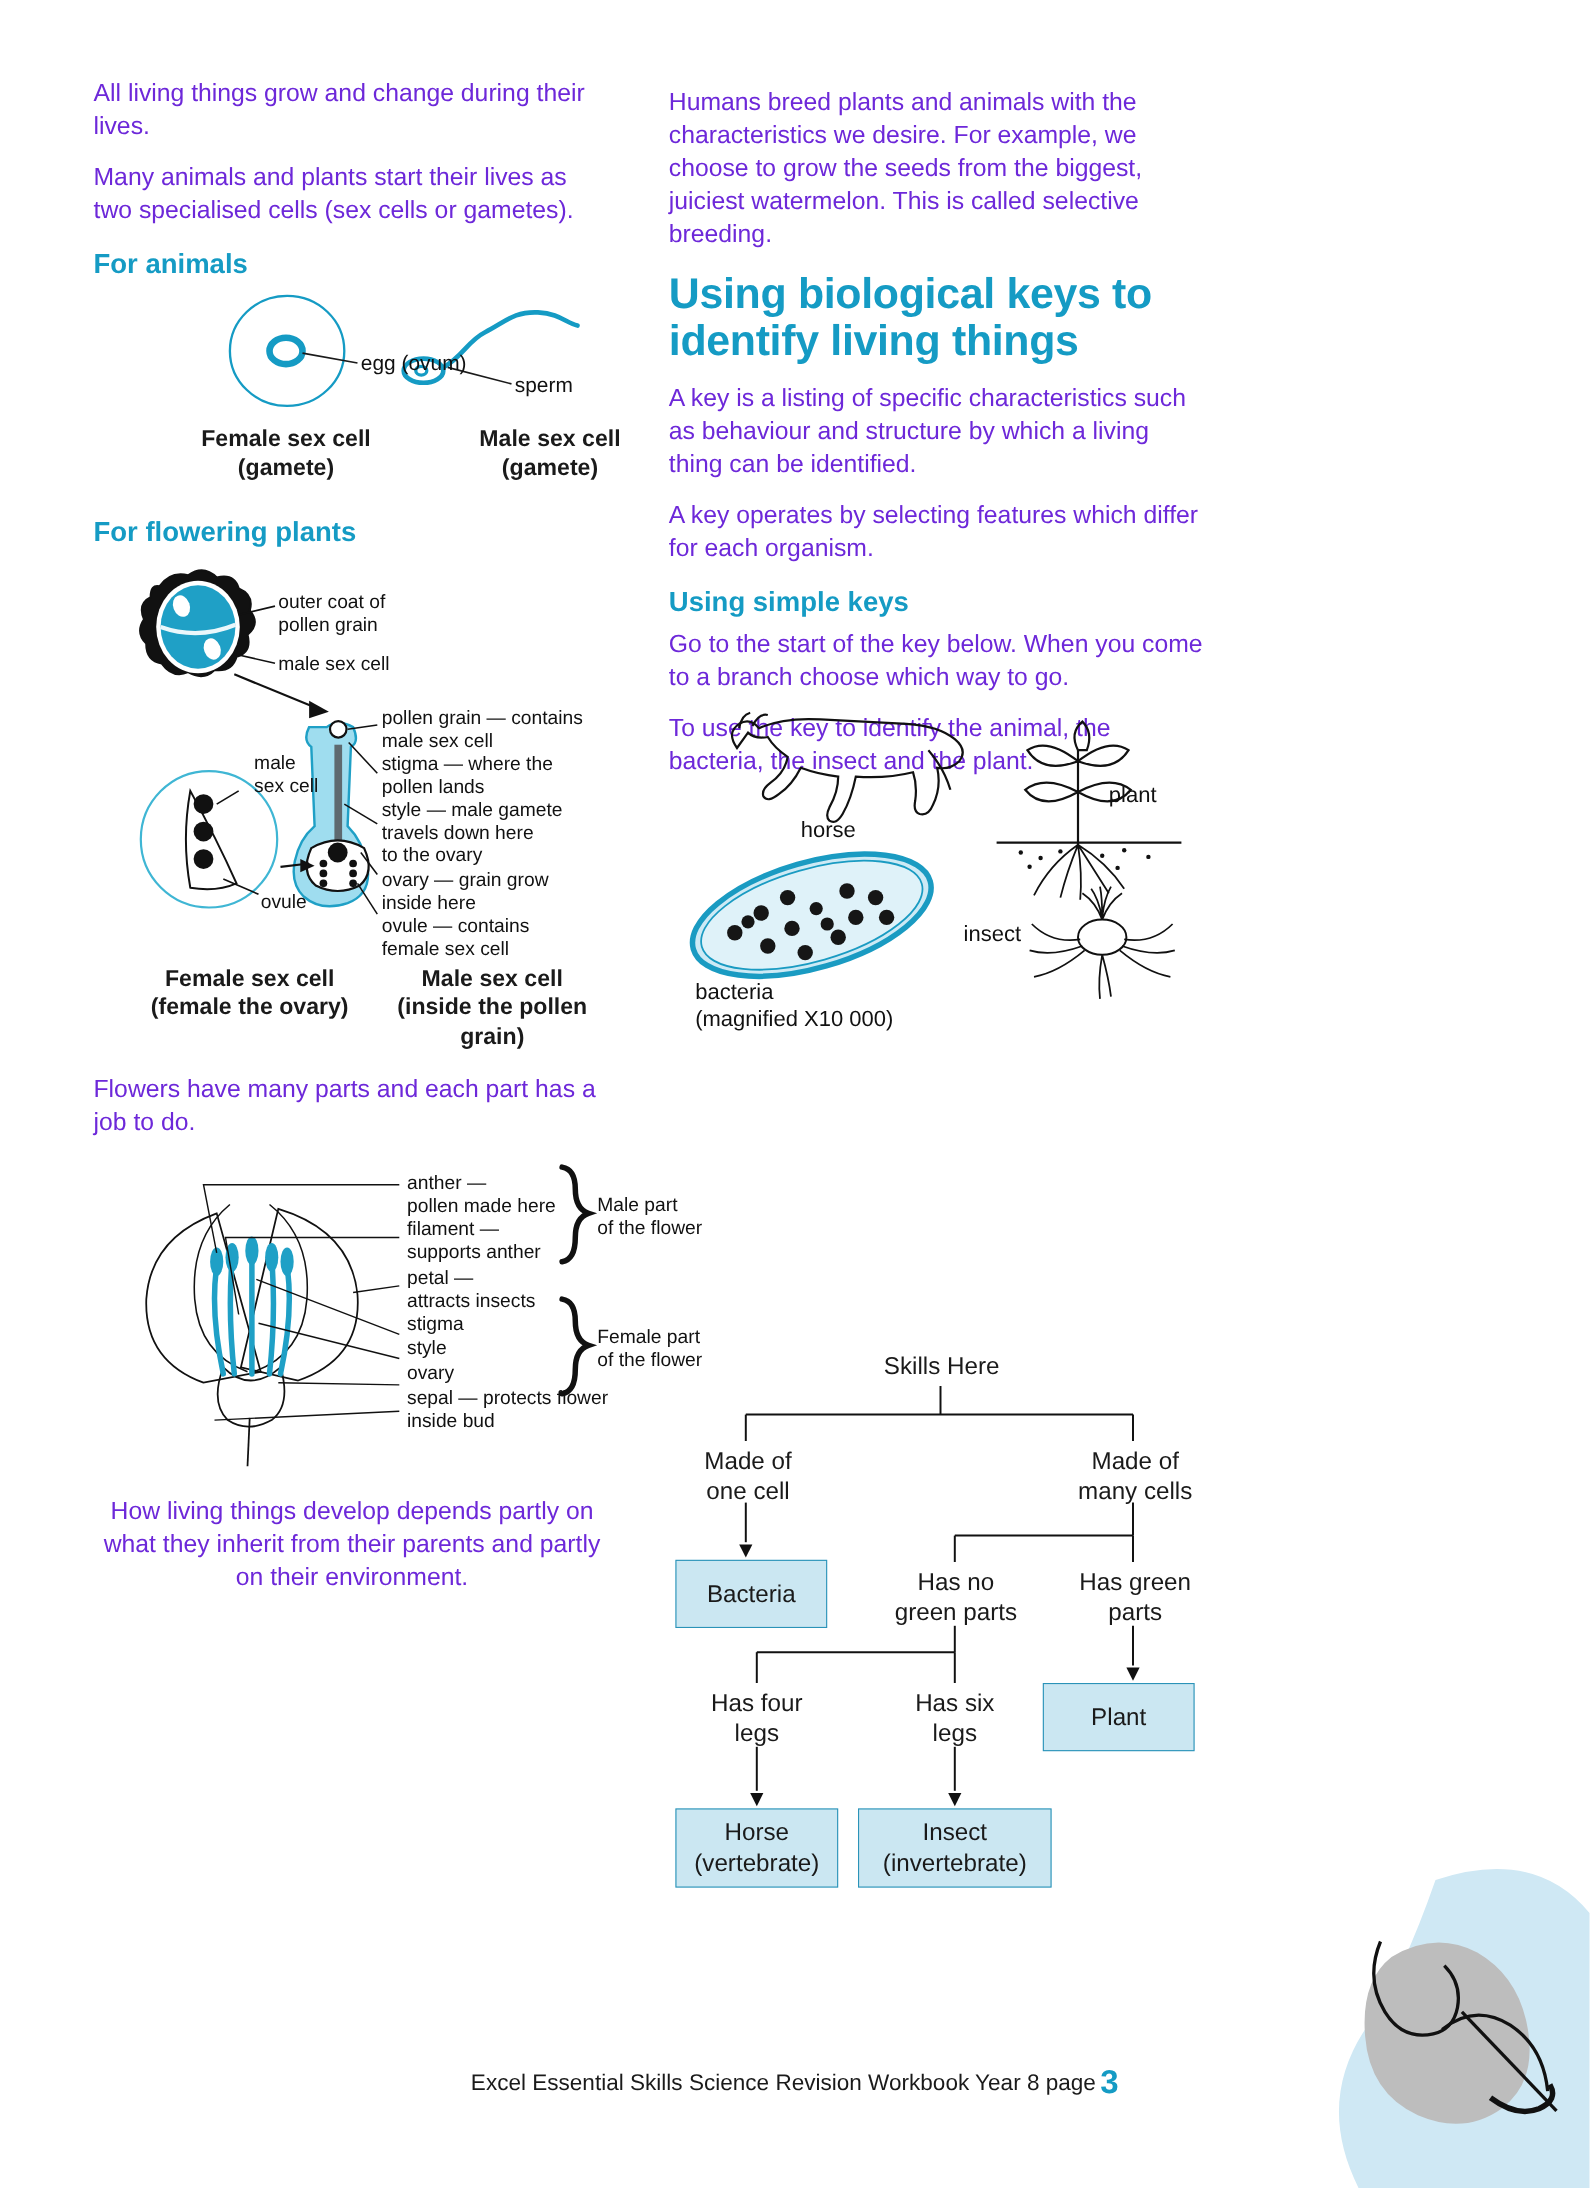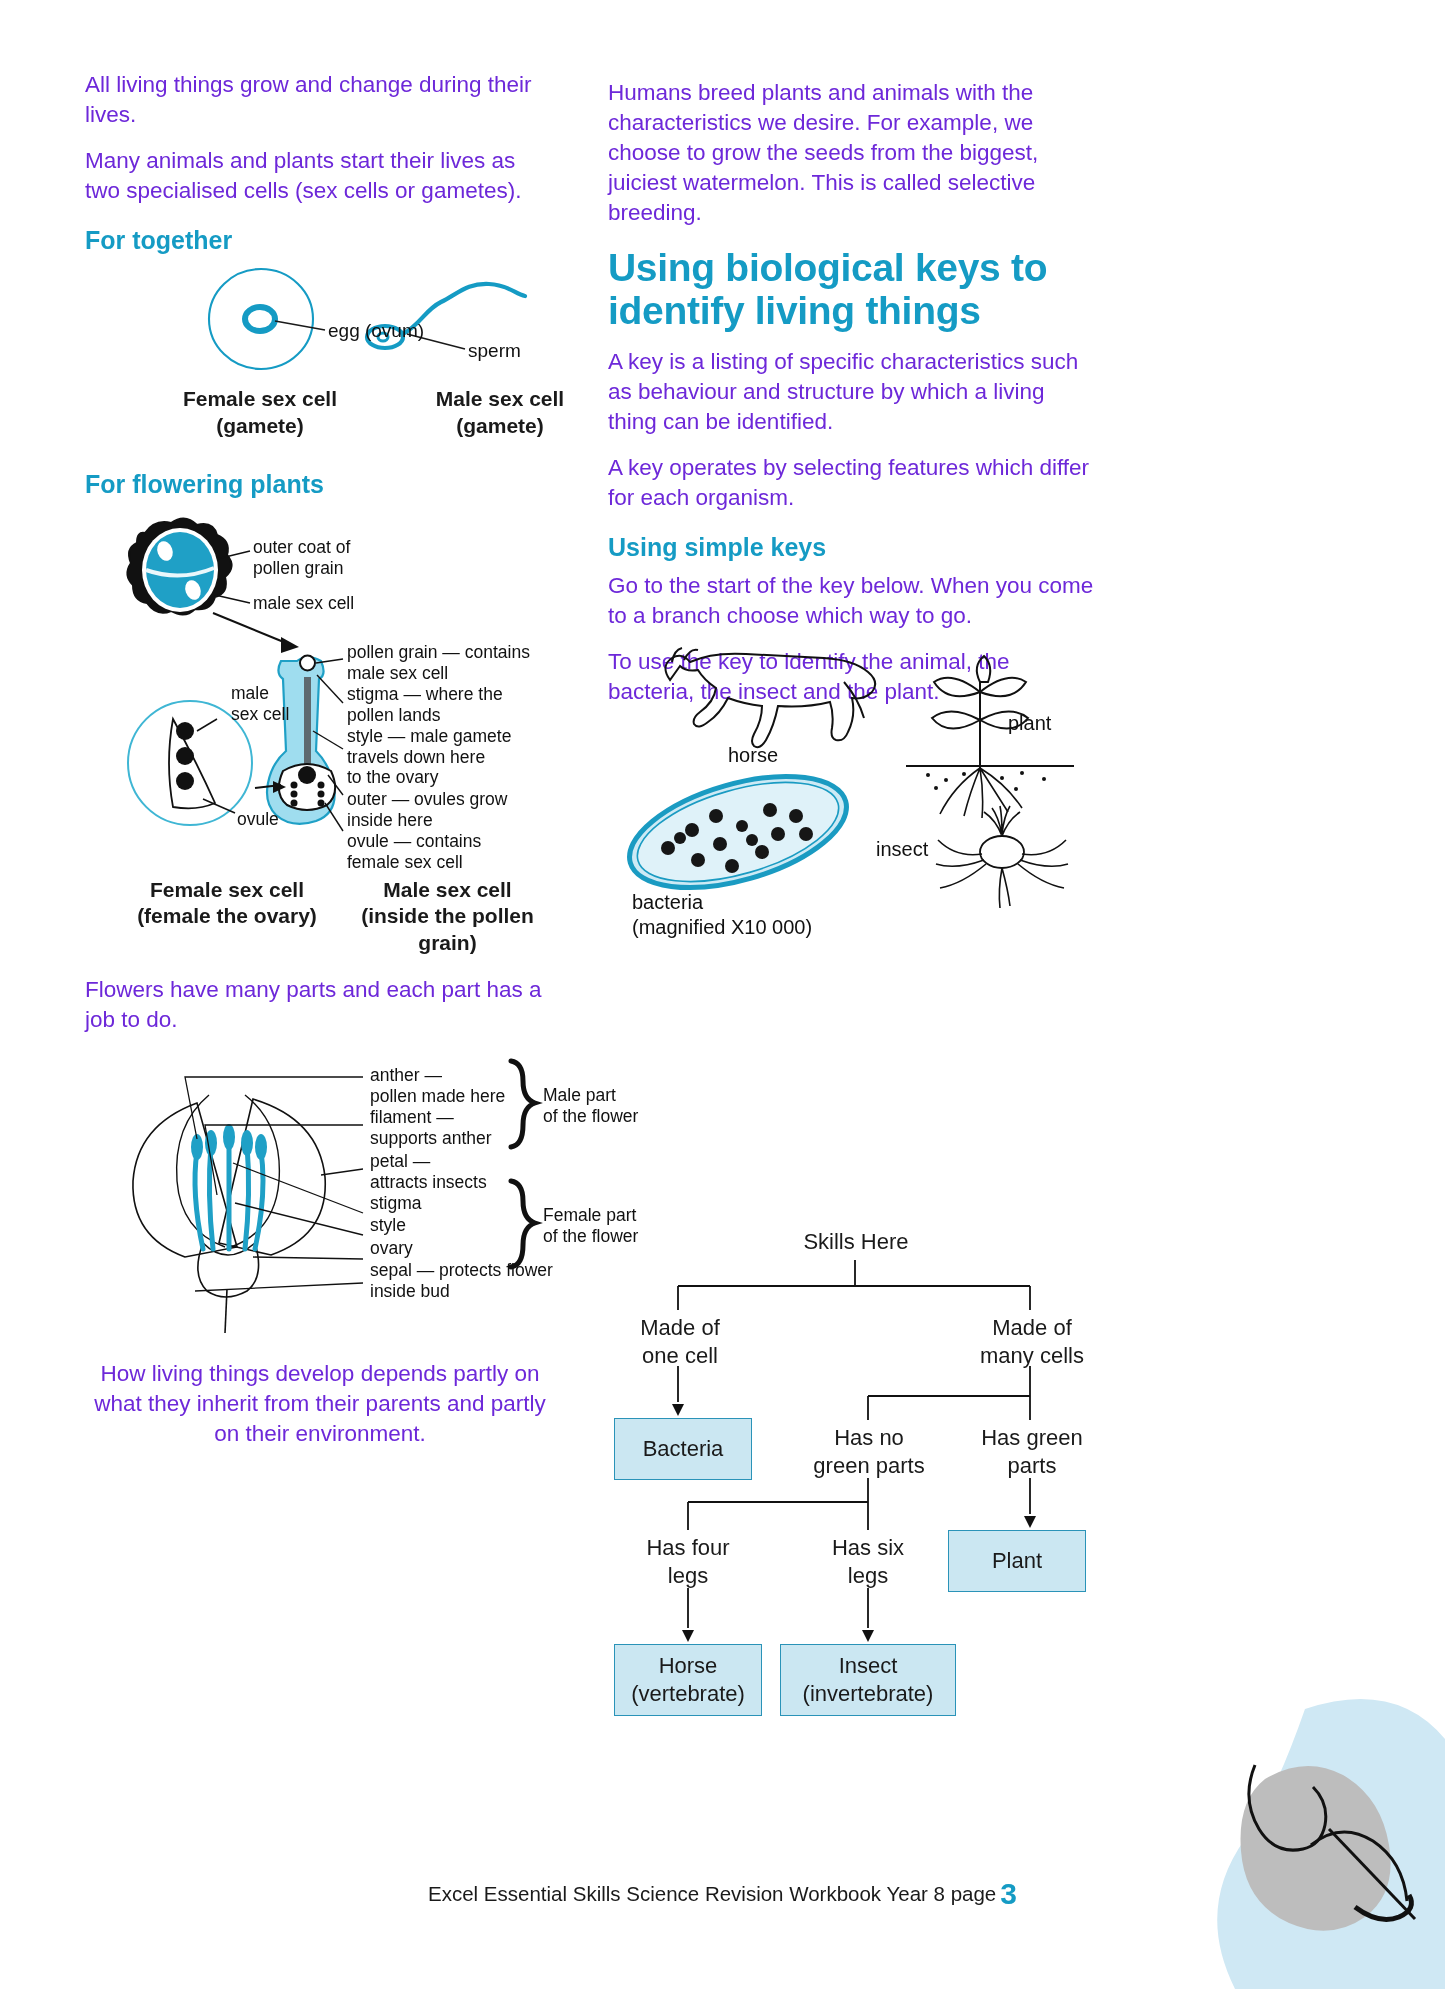--- a/index.html
+++ b/index.html
@@ -60,21 +60,21 @@
 <body>
 
 <div class="page">
 
   <div class="col-left">
 
 
     <p class="body">All living things grow and change during their lives.</p>
     <p class="body">Many animals and plants start their lives as two specialised cells (sex cells or gametes).</p>
 
-    <h2 class="sub">For together</h2>
+    <h2 class="sub">For animals</h2>
 
     <div style="position:relative;height:170px;">
       <svg width="470" height="120" style="position:absolute;left:0;top:0;">
         <ellipse cx="176" cy="55" rx="52" ry="50" fill="none" stroke="#159BC4" stroke-width="2.1"></ellipse>
         <ellipse cx="175" cy="55" rx="15" ry="12" fill="none" stroke="#159BC4" stroke-width="6"></ellipse>
         <path d="M190 57 L240 66" stroke="#1a1a1a" stroke-width="1.6" fill="none"></path>
 
         <ellipse cx="300" cy="73" rx="18" ry="11" fill="none" stroke="#159BC4" stroke-width="4.2"></ellipse>
         <ellipse cx="298" cy="73" rx="5" ry="4" fill="none" stroke="#159BC4" stroke-width="3"></ellipse>
         <path d="M318 70 C336 60 340 46 356 38 C374 29 382 19 404 20 C424 21 430 30 440 32" fill="none" stroke="#159BC4" stroke-width="4.2" stroke-linecap="round"></path>
@@ -168,21 +168,21 @@
       <div class="lbl" style="position:absolute;left:262px;top:175px;width:210px;">
         <div>stigma — where the</div>
         <div>pollen lands</div>
       </div>
       <div class="lbl" style="position:absolute;left:262px;top:217px;width:210px;">
         <div>style — male gamete</div>
         <div>travels down here</div>
         <div>to the ovary</div>
       </div>
       <div class="lbl" style="position:absolute;left:262px;top:280px;width:210px;">
-        <div>outer — ovules grow</div>
+        <div>ovary — grain grow</div>
         <div>inside here</div>
       </div>
       <div class="lbl" style="position:absolute;left:262px;top:322px;width:210px;">
         <div>ovule — contains</div>
         <div>female sex cell</div>
       </div>
 
       <div class="cap" style="position:absolute;left:22px;top:368px;width:240px;">
         <div>Female sex cell</div>
         <div>(female the ovary)</div>

